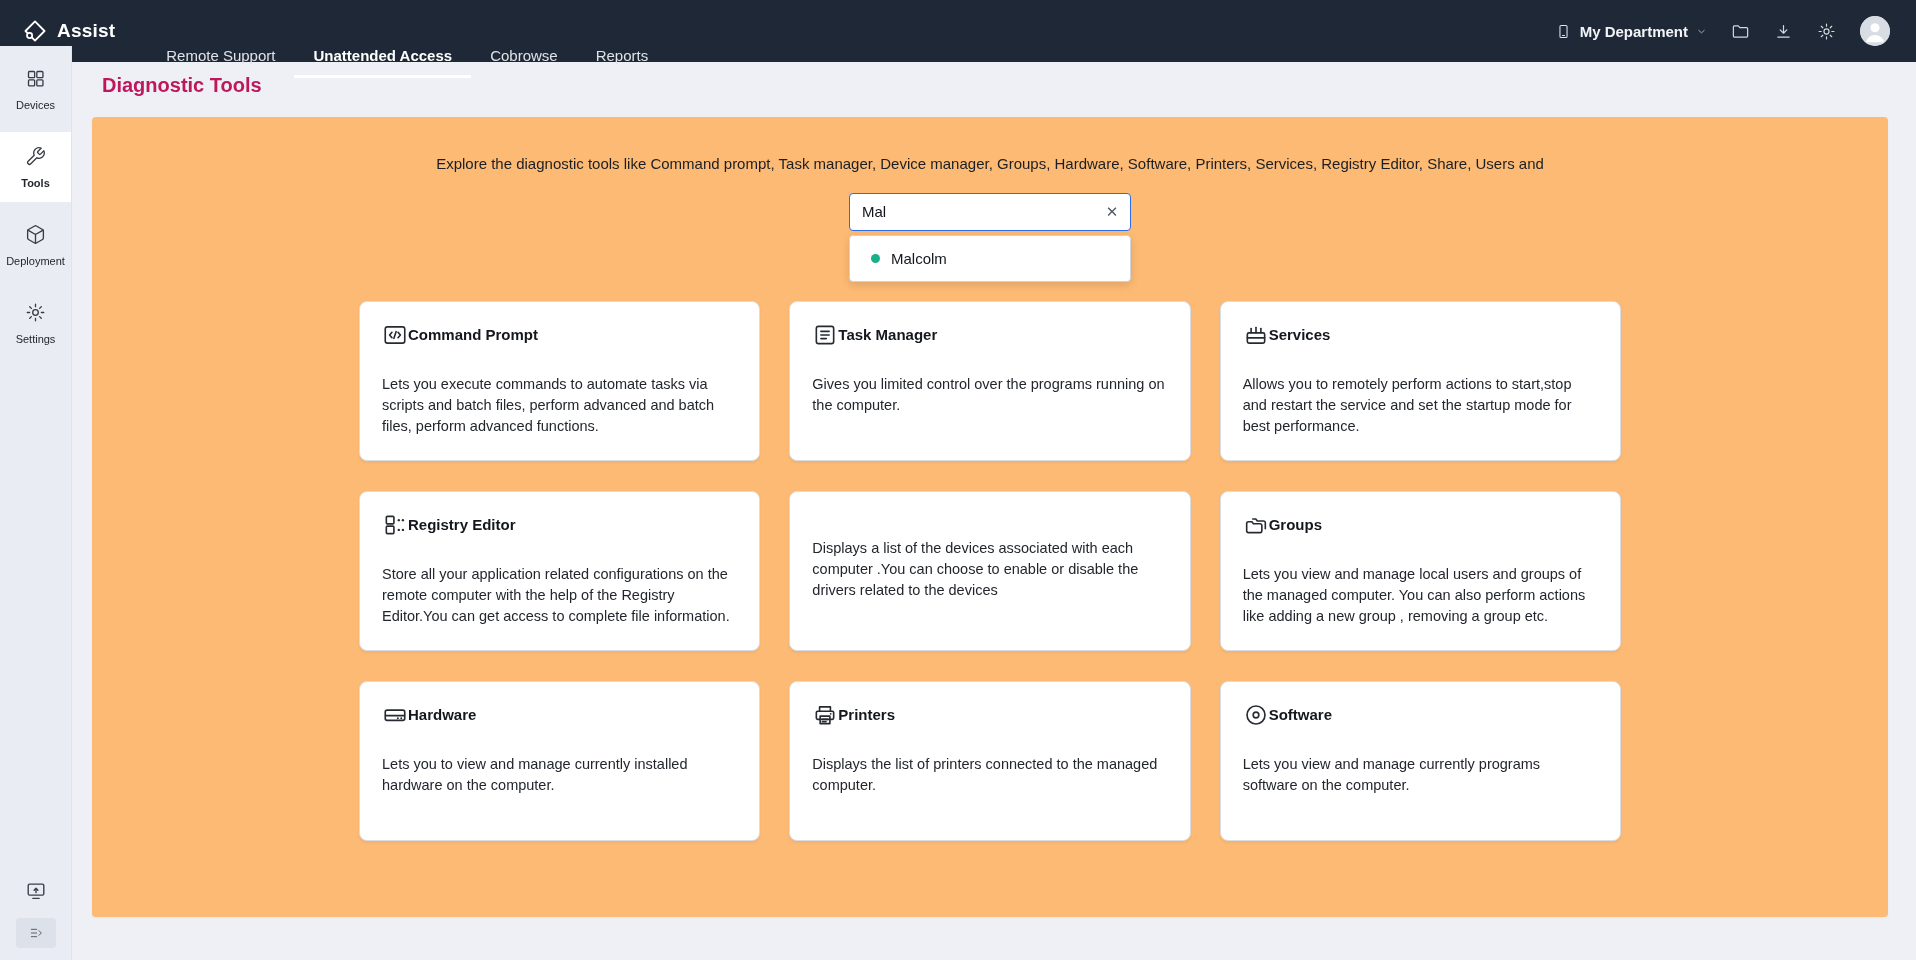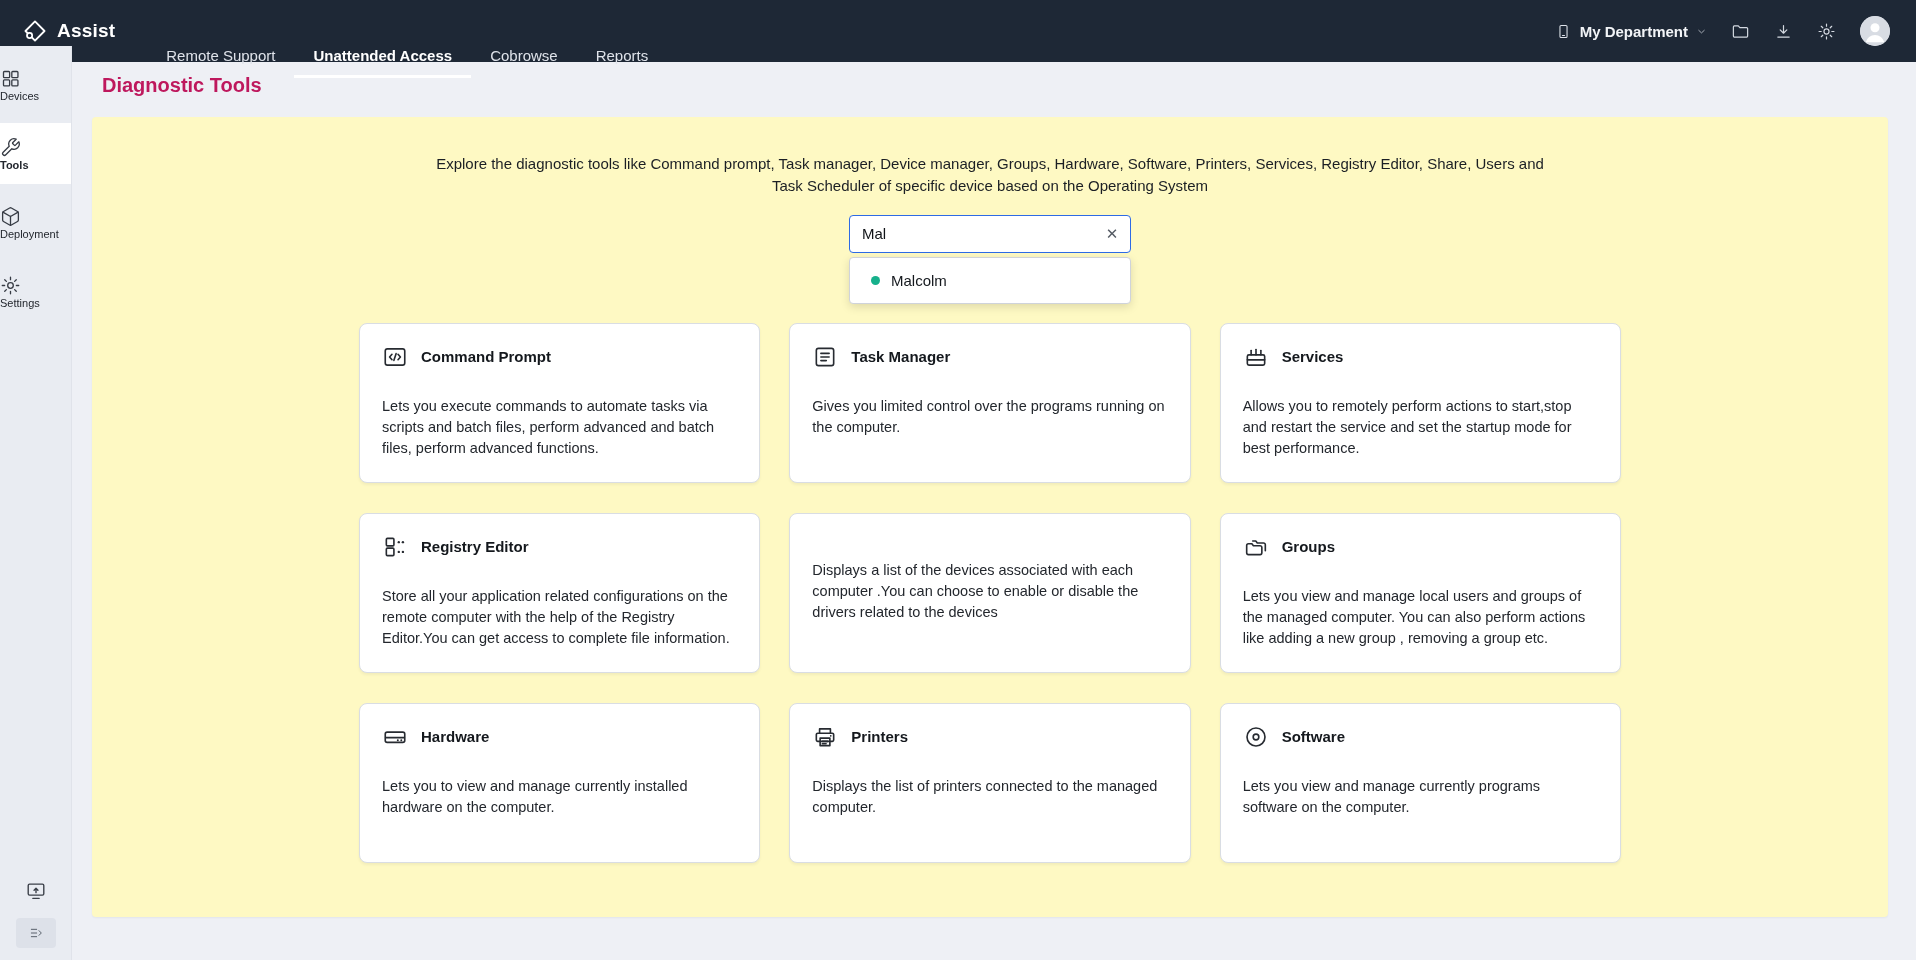--- a/index.html
+++ b/index.html
@@ -18,44 +18,44 @@
   .topnav-item.active { color: #fff; font-weight: 600; }
   .topnav-item.active::after { content: ""; position: absolute; left: 0; right: 0; bottom: 0; height: 3px; background: #fff; }
   .topbar-right { margin-left: auto; display: flex; align-items: center; gap: 24px; color: #dfe3ea; }
   .dept { display: flex; align-items: center; gap: 8px; cursor: pointer; }
   .dept-label { font-size: 15px; font-weight: 600; color: #f2f4f7; }
   .topbar-iconbtn { display: flex; align-items: center; cursor: pointer; color: #d4d9e1; }
   .avatar { width: 30px; height: 30px; border-radius: 50%; overflow: hidden; background: #d8dce3; cursor: pointer; }
 
   
   .sidebar { position: absolute; top: 46px; left: 0; bottom: 0; width: 72px; background: #e9ecf2; display: flex; flex-direction: column; align-items: stretch; border-right: 1px solid #e0e3ea; }
-  .side-item { display: flex; flex-direction: column; gap: 1px; padding: 14px 0 13px; margin-top: 8px; font-size: 11px; color: #23272e; cursor: pointer; }
+  .side-item { display: flex; flex-direction: column; align-items: center; gap: 10px; padding: 14px 0 13px; margin-top: 8px; font-size: 11px; color: #23272e; cursor: pointer; }
   .side-item svg { color: #363b44; }
   .side-item.active { background: #ffffff; font-weight: 700; }
   .sidebar-bottom { margin-top: auto; display: flex; flex-direction: column; align-items: center; gap: 16px; padding-bottom: 12px; }
   .side-iconbtn { color: #3a3f48; cursor: pointer; display: flex; }
   .collapse-box { width: 40px; height: 30px; border-radius: 4px; background: #dde1e9; display: flex; align-items: center; justify-content: center; color: #5a616c; cursor: pointer; }
 
   
   .main { position: absolute; top: 46px; left: 72px; right: 0; bottom: 0; padding: 0 28px 0 20px; overflow: hidden; }
   .page-title { font-size: 20px; font-weight: 700; color: #be185d; margin: 28px 0 20px 10px; }
-  .panel { background: #fef9c3; border-radius: 4px; height: 800px; padding-top: 36px; box-shadow: 0 1px 2px rgba(27,31,35,.05); position: relative; }
+  .panel { background: #fdba74; border-radius: 4px; height: 800px; padding-top: 36px; box-shadow: 0 1px 2px rgba(27,31,35,.05); position: relative; }
 
   .description { text-align: center; font-size: 15px; line-height: 1.45; color: #1b1f24; }
 
   .search-wrap { width: 282px; margin: 18px auto 0; position: relative; }
   .search-input { width: 100%; height: 38px; border: 1.5px solid #2e6be5; border-radius: 4px; padding: 0 36px 0 12px; font-size: 15px; font-family: "Liberation Sans", sans-serif; color: #101317; outline: none; }
   .clear-btn { position: absolute; right: 9px; top: 9px; width: 20px; height: 20px; border: none; background: transparent; color: #555b64; font-size: 15px; line-height: 20px; cursor: pointer; padding: 0; }
   .dropdown { position: absolute; top: 42px; left: 0; right: 0; background: #fff; border: 1px solid #cfd3da; border-radius: 4px; box-shadow: 0 3px 10px rgba(0,0,0,.13); z-index: 10; padding: 3px 6px; }
   .dropdown-item { display: flex; align-items: center; gap: 11px; padding: 11px 15px; font-size: 15px; color: #14181d; cursor: pointer; }
   .status-dot { width: 9px; height: 9px; border-radius: 50%; background: #16b08b; flex: 0 0 auto; }
 
   .cards-grid { width: 1262px; margin: 70px auto 0; display: grid; grid-template-columns: repeat(3, 1fr); column-gap: 29px; row-gap: 30px; }
   .card { background: #fff; border: 1px solid #d9dde3; border-radius: 8px; height: 160px; padding: 20px 22px; box-shadow: 0 2px 3px rgba(16,24,40,.05); cursor: pointer; }
-  .card-head { display: flex; align-items: center; gap: 13px; }
+  .card-head { display: flex; align-items: center; }
   .card-head svg { color: #272b31; flex: 0 0 auto; }
   .card-title { font-size: 15px; font-weight: 700; color: #14181d; }
   .card-desc { margin-top: 26px; font-size: 14.5px; line-height: 1.45; color: #23272d; }
 </style>
 </head>
 <body>
 
 <header class="topbar">
   <div class="brand">
     <span style="display:flex;">
@@ -174,21 +174,20 @@
     </span>
   </div>
 </aside>
 
 <main class="main">
   <h1 class="page-title">Diagnostic Tools</h1>
 
   <section class="panel">
     <div class="description">
       <div>Explore the diagnostic tools like Command prompt, Task manager, Device manager, Groups, Hardware, Software, Printers, Services, Registry Editor, Share, Users and</div>
-      <div>Task Scheduler of specific device based on the Operating System</div>
     </div>
 
     <div class="search-wrap">
       <input class="search-input" type="text" value="Mal" style="">
       <button class="clear-btn">✕</button>
       <div class="dropdown">
         <div class="dropdown-item">
           <span class="status-dot" style="background: rgb(22, 176, 139);"></span>
           <span>Malcolm</span>
         </div>

